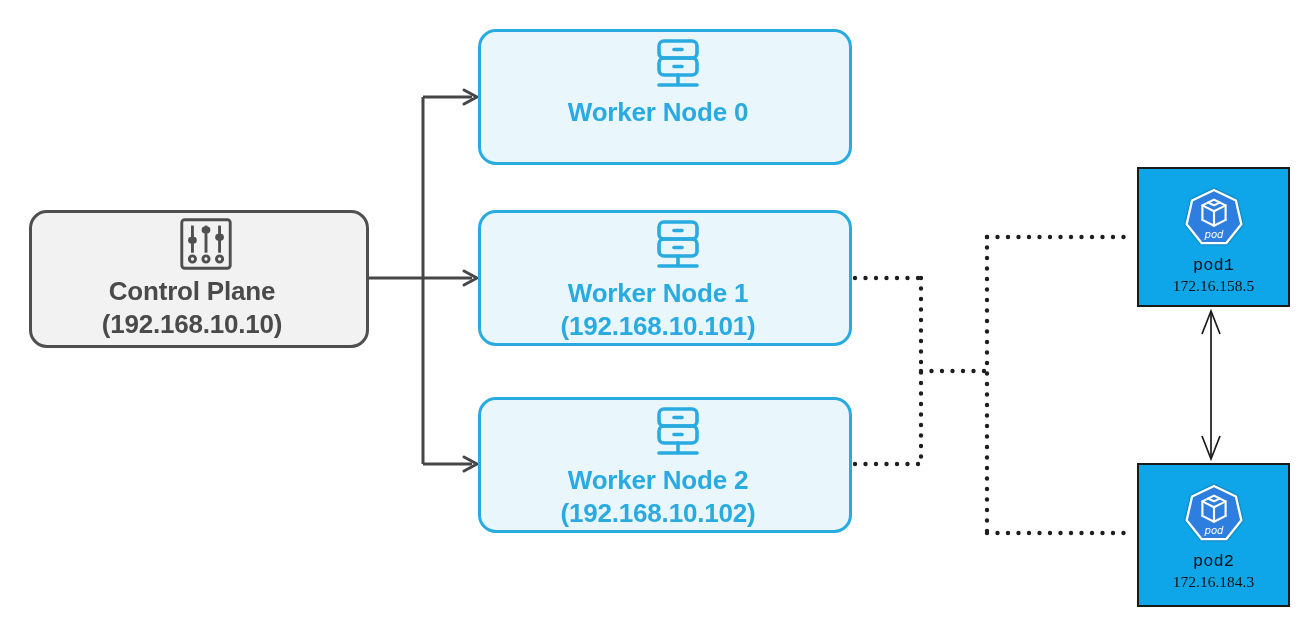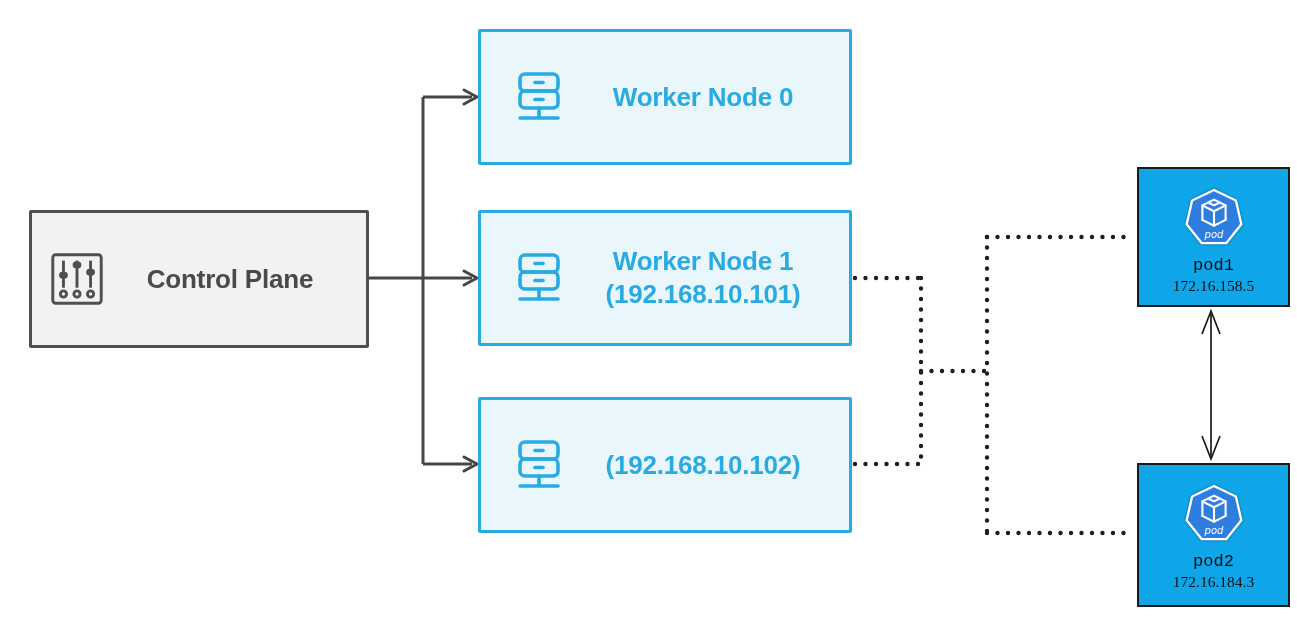--- a/index.html
+++ b/index.html
@@ -20,21 +20,21 @@
     font-family:"Liberation Sans",sans-serif;overflow:hidden;
   }
   svg.wires{position:absolute;left:0;top:0;width:1297px;height:617px;}
   .solid-wire{stroke:var(--arrow-gray,#464646);stroke-width:3;fill:none;}
   .solid-head{stroke:var(--arrow-gray,#464646);stroke-width:3;fill:none;stroke-linejoin:round;stroke-linecap:round;}
   .dot-wire{stroke:var(--dot-black,#1e1e1e);stroke-width:4.4;fill:none;stroke-linecap:round;stroke-dasharray:0 10.5;}
   .thin-wire{stroke:var(--pod-border,#1a1a1a);stroke-width:1.7;fill:none;}
   .thin-head{stroke:var(--pod-border,#1a1a1a);stroke-width:1.7;fill:none;stroke-linejoin:miter;}
 
   .node{position:absolute;box-sizing:border-box;display:flex;align-items:center;}
-  .rounded{border-radius:2px;border-style:solid;border-width:3px;}
+  .rounded{border-radius:18px;border-style:solid;border-width:3px;flex-direction:column;}
   .control{background:var(--control-fill,#f2f2f2);border-color:var(--control-border,#4f4f4f);color:var(--text-gray,#4a4a4a);}
   .worker{background:var(--worker-fill,#e9f7fd);border-color:var(--accent-blue,#29abe2);color:var(--accent-blue,#29abe2);}
   .node-icon{flex:0 0 auto;}
   .control .node-icon{margin-left:14px;}
   .worker .node-icon{margin-left:26px;}
   .node-text{flex:1 1 auto;text-align:center;font-size:26px;font-weight:700;line-height:33px;padding-right:14px;letter-spacing:-0.2px;}
 
   .pod-box{
     background:#0ea5e9;border:2px solid var(--pod-border,#1a1a1a);
     flex-direction:column;align-items:center;justify-content:flex-start;padding-top:19px;
@@ -93,20 +93,21 @@
       <line class="ctl-icon-stroke" x1="46" y1="13" x2="46" y2="41"></line>
       <rect class="ctl-knob" x="13.5" y="24.5" width="9" height="7" rx="3.5"></rect>
       <rect class="ctl-knob" x="27.5" y="14" width="9" height="7" rx="3.5"></rect>
       <rect class="ctl-knob" x="41.5" y="21.5" width="9" height="7" rx="3.5"></rect>
       <circle class="ctl-ring" cx="18" cy="47.5" r="3.2"></circle>
       <circle class="ctl-ring" cx="32" cy="47.5" r="3.2"></circle>
       <circle class="ctl-ring" cx="46" cy="47.5" r="3.2"></circle>
     </svg>
     <div class="node-text">
       <div>Control Plane</div>
+      <div>(192.168.10.10)</div>
     </div>
   </div>
 
   <div class="node rounded worker" style="left:478px;top:29px;width:374px;height:136px;">
     <svg class="node-icon" viewBox="0 0 64 64" width="64" height="64">
       <rect class="srv-stroke" x="13" y="9" width="38" height="17" rx="5"></rect>
       <rect class="srv-stroke" x="13" y="26" width="38" height="17" rx="5"></rect>
       <line class="srv-stroke" x1="28" y1="17.5" x2="36" y2="17.5"></line>
       <line class="srv-stroke" x1="28" y1="34.5" x2="36" y2="34.5"></line>
       <line class="srv-stroke" x1="32" y1="43" x2="32" y2="52"></line>
@@ -135,20 +136,21 @@
   <div class="node rounded worker" style="left:478px;top:397px;width:374px;height:136px;">
     <svg class="node-icon" viewBox="0 0 64 64" width="64" height="64">
       <rect class="srv-stroke" x="13" y="9" width="38" height="17" rx="5"></rect>
       <rect class="srv-stroke" x="13" y="26" width="38" height="17" rx="5"></rect>
       <line class="srv-stroke" x1="28" y1="17.5" x2="36" y2="17.5"></line>
       <line class="srv-stroke" x1="28" y1="34.5" x2="36" y2="34.5"></line>
       <line class="srv-stroke" x1="32" y1="43" x2="32" y2="52"></line>
       <line class="srv-stroke" x1="13" y1="53" x2="51" y2="53"></line>
     </svg>
     <div class="node-text">
+      <div>Worker Node 2</div>
       <div>(192.168.10.102)</div>
     </div>
   </div>
 
   <div class="node pod-box" style="left:1137px;top:167px;width:153px;height:140px;">
     <svg class="pod-icon" viewBox="0 0 64 60" width="62" height="58">
       <polygon class="hept" points="32,2 54.7,12.9 60.3,37.5 44.6,57.1 19.4,57.1 3.7,37.5 9.3,12.9"></polygon>
       <path class="cube" d="M32,12 L44,18 L32,24 L20,18 Z"></path>
       <path class="cube" d="M20,18 V33 M32,24 V39 M44,18 V33"></path>
       <path class="cube" d="M20,33 L32,39 L44,33"></path>

